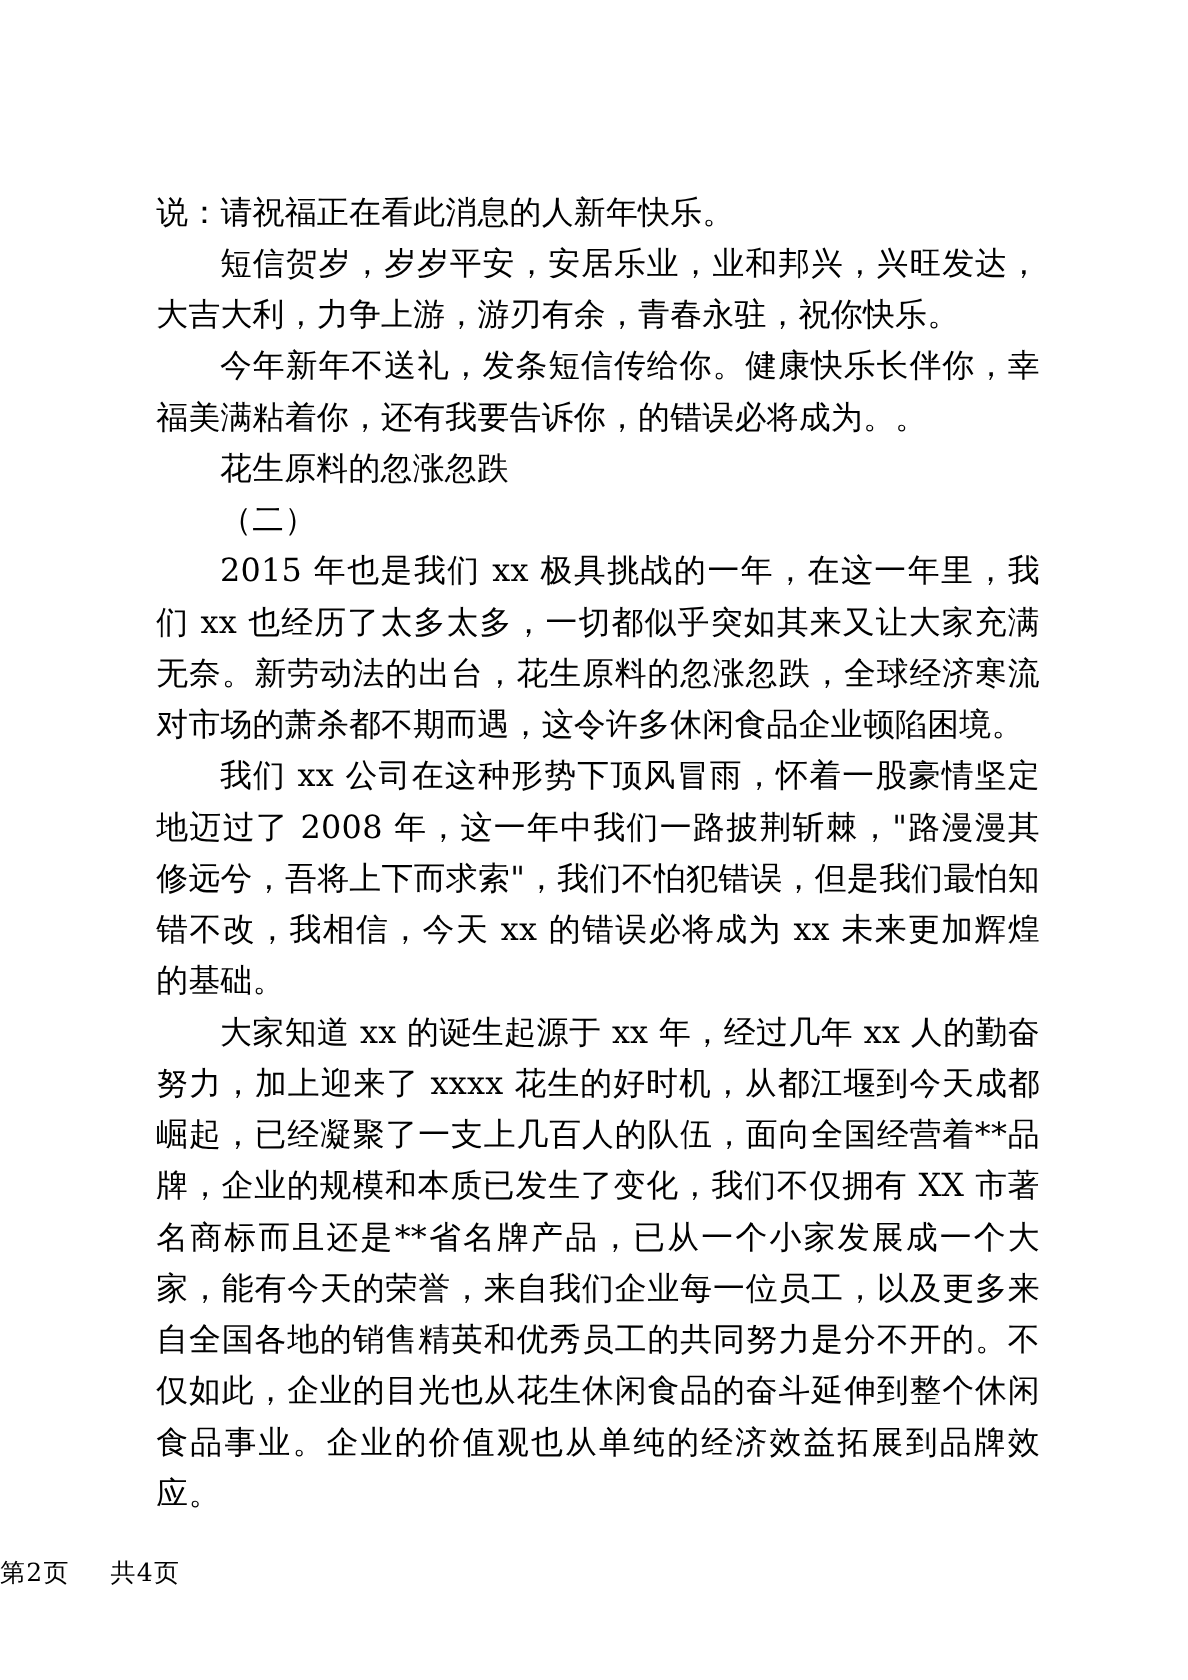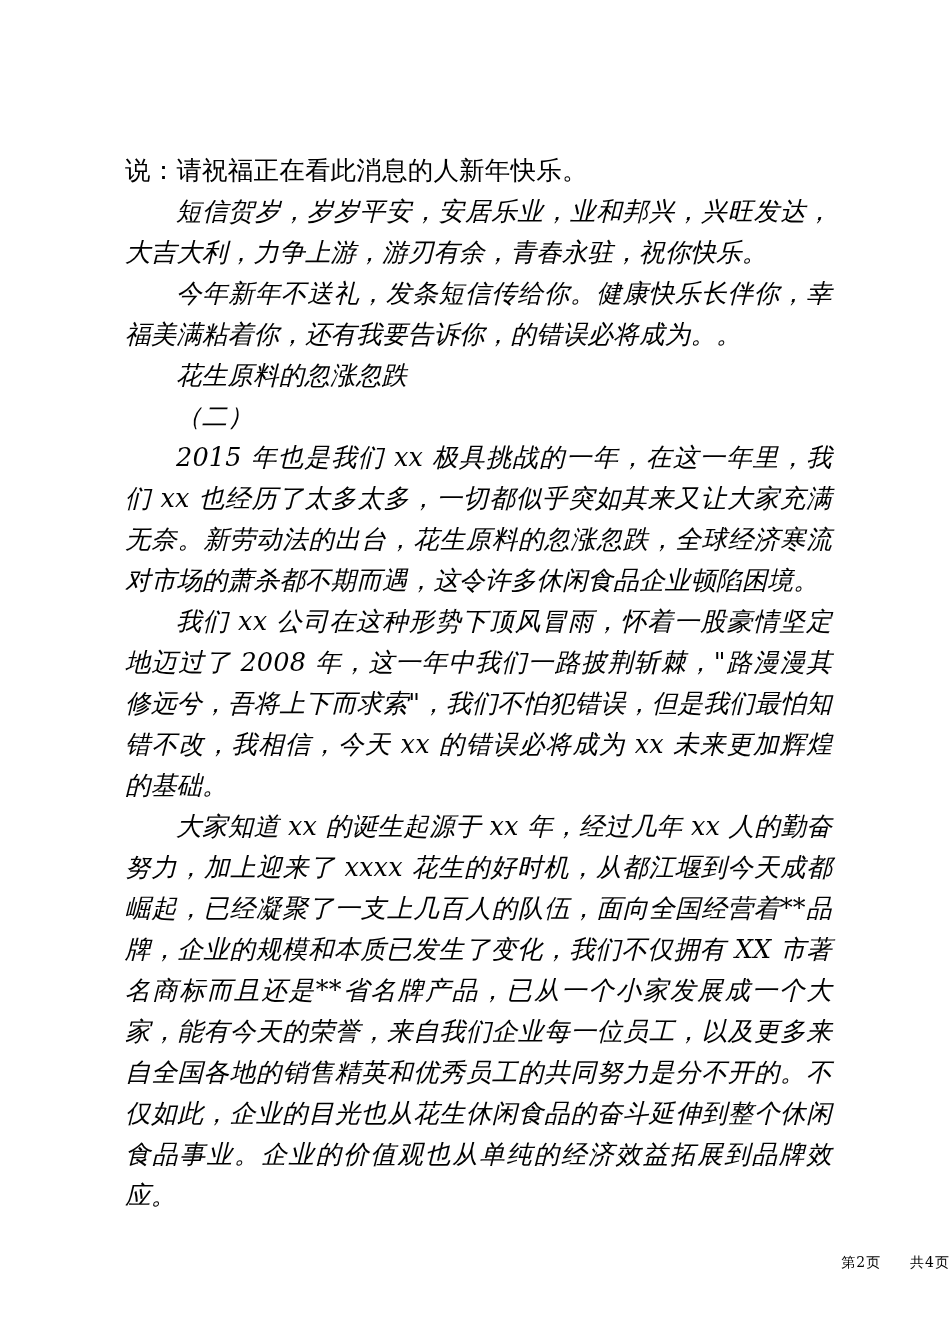--- a/index.html
+++ b/index.html
@@ -28,32 +28,31 @@
     text-align: justify;
     text-justify: inter-ideograph;
     letter-spacing: 0.2px;
   }
   .para {
     margin: 0;
     text-indent: 0;
   }
   .para.indent {
     text-indent: 2em;
-    font-style: italic;
   }
   .para.gap-before {
     margin-top: 26px;
   }
   .footer {
     position: absolute;
     left: 0;
     right: 0;
     bottom: 72px;
-    text-align: right;
-    font-size: 14px;
+    text-align: left;
+    font-size: 20px;
     letter-spacing: 1px;
   }
   .footer .sep {
     display: inline-block;
     width: 18px;
   }
   .rule {
     position: absolute;
     left: 125px;
     right: 118px;

